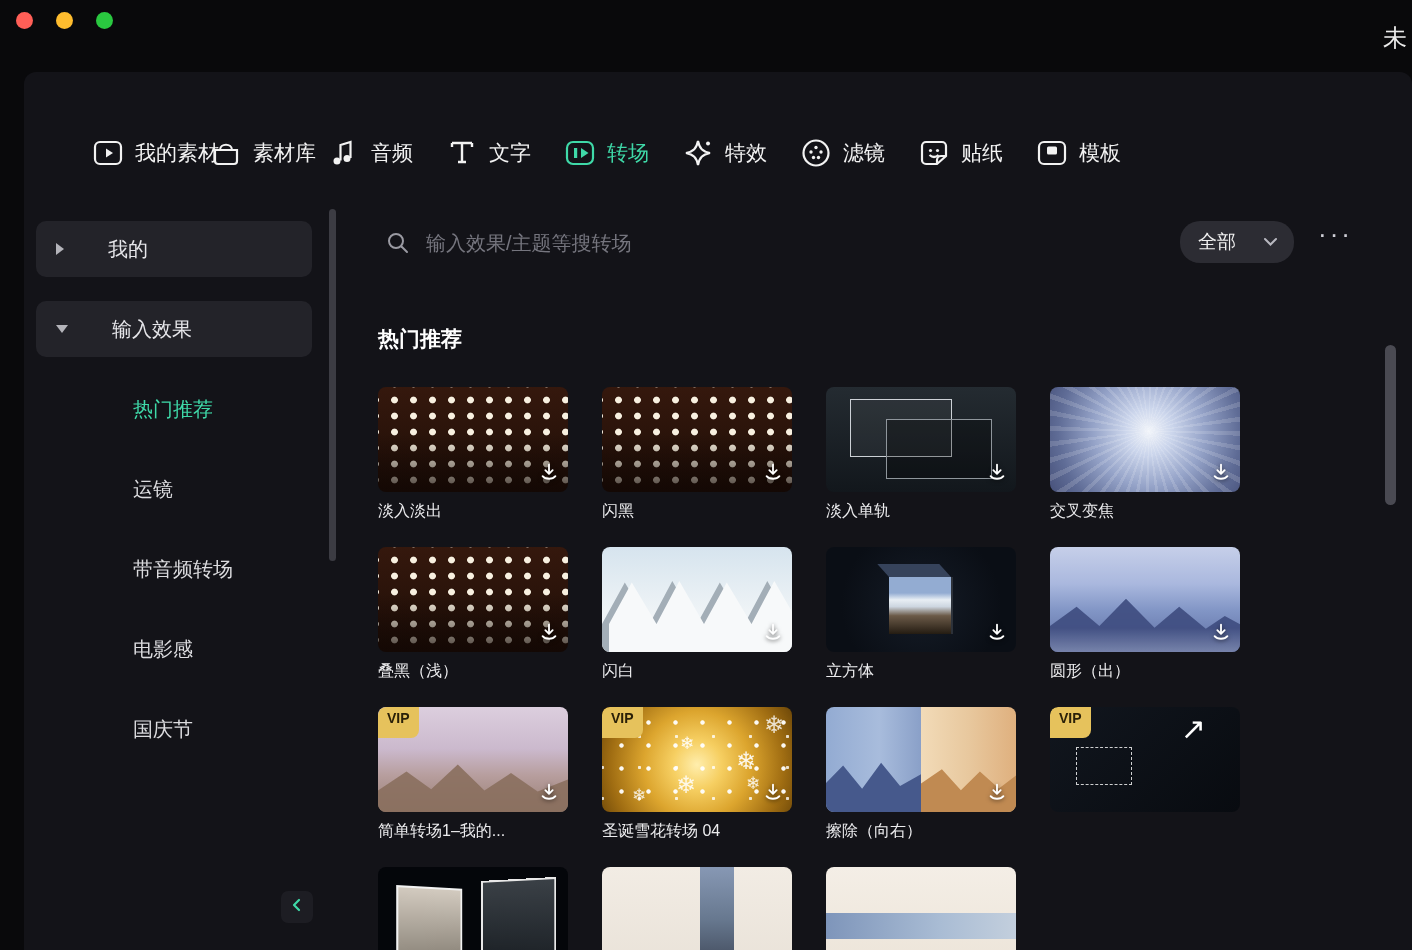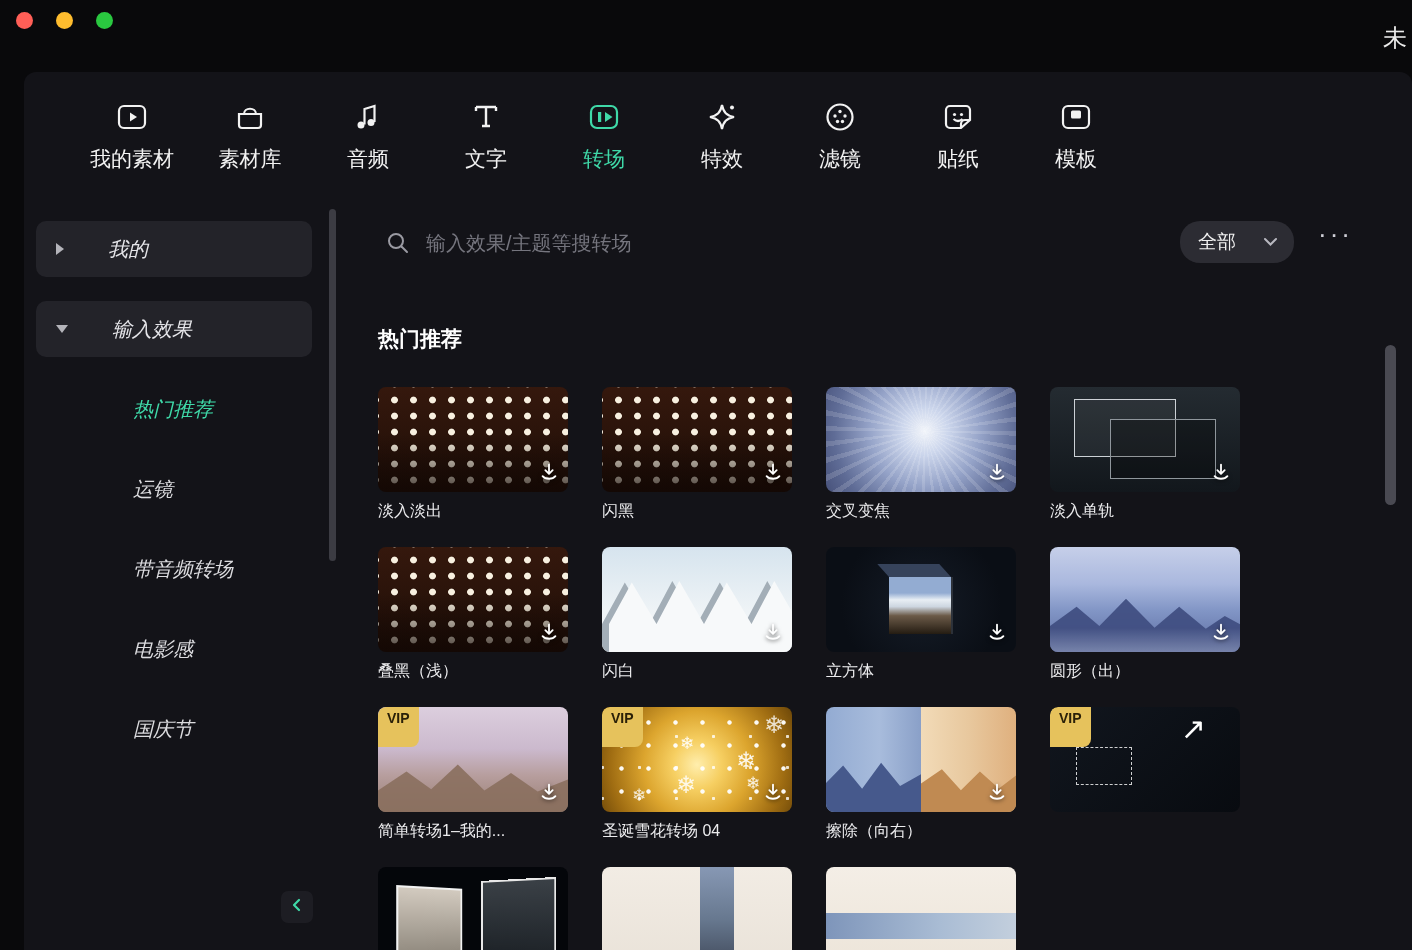--- a/index.html
+++ b/index.html
@@ -21,32 +21,32 @@
 
   
   .panel {
     position:absolute; left:24px; top:72px; right:0; bottom:0;
     background:#131318; border-radius:12px 12px 0 0; overflow:hidden;
     display:flex; flex-direction:column;
   }
 
   
   .tabbar { flex:none; height:135px; display:flex; padding:26px 0 0 66px; gap:34px; }
-  .tab { width:84px; display:flex; flex-direction:column; align-items:center; gap:9px; cursor:pointer; }
+  .tab { width:84px; display:flex; flex-direction:row; align-items:center; gap:9px; cursor:pointer; }
   .tab .t-icon { width:38px; height:38px; display:flex; align-items:center; justify-content:center; }
   .tab .t-label { font-size:21px; color:#f2f2f2; white-space:nowrap; }
   .tab.active .t-label { color:#3fd9a8; }
   .t-icon svg { stroke:#f2f2f2; }
   .tab.active .t-icon svg { stroke:#3fd9a8; }
 
   
   .panel-body { flex:1; display:flex; min-height:0; }
 
   
-  .sidebar { width:336px; flex:none; position:relative;font-style:italic; }
+  .sidebar { width:336px; flex:none; position:relative; }
   .side-group {
     width:276px; height:56px; margin:0 0 0 12px; border-radius:10px;
     background:#232329; display:flex; align-items:center; padding-left:20px; cursor:pointer;
   }
   .side-group.first { margin-top:14px; }
   .side-group.second { margin-top:24px; }
   .caret-right { width:0; height:0; border-top:6px solid transparent; border-bottom:6px solid transparent; border-left:8px solid #b4b4ba; }
   .caret-down  { width:0; height:0; border-left:6px solid transparent; border-right:6px solid transparent; border-top:8px solid #b4b4ba; }
   .side-group .g-label { font-size:20px; color:#e6e6ea; margin-left:44px; }
   .side-list { list-style:none; margin-top:12px; }
@@ -86,21 +86,21 @@
   }
   .tile { width:190px; cursor:pointer; }
   .thumb {
     position:relative; width:190px; height:105px; border-radius:8px; overflow:hidden;
     background:#20242a;
   }
   .tlabel { margin-top:9px; font-size:16px; color:#ececee; white-space:nowrap; overflow:hidden; text-overflow:ellipsis; }
   .vip {
     position:absolute; left:0; top:0; z-index:3;
     background:#e6c25c; color:#2a2008; font-weight:bold; font-size:14px;
-    padding:3px 9px 21px; border-radius:8px 0 8px 0;
+    padding:3px 9px 12px; border-radius:8px 0 8px 0;
   }
   .dl { position:absolute; right:8px; bottom:5px; z-index:3; filter:drop-shadow(0 1px 2px rgba(0,0,0,.6)); }
 
   
   .thumb[data-thumb="dots"] {
     background-image:
       linear-gradient(to bottom, rgba(26,10,5,0) 45%, rgba(16,6,3,.75) 100%),
       radial-gradient(circle, #f8f0e0 3px, rgba(248,240,224,0) 3.8px),
       linear-gradient(#35180d, #1e0e07);
     background-size:auto, 19px 16px, auto;
@@ -412,39 +412,39 @@
             <span class="dl"><svg width="22" height="22" viewBox="0 0 24 24" fill="none" stroke="#fff" stroke-width="2" stroke-linecap="round" stroke-linejoin="round">
                   <path d="M12 4 v9"></path>
                   <path d="M8 10 l4 4 4 -4"></path>
                   <path d="M5 16.5 a8 5.5 0 0 0 14 0"></path>
                 </svg></span>
           </div>
           <div class="tlabel">闪黑</div>
         </div>
 
         <div class="tile">
+          <div class="thumb" data-thumb="frames">
+            <span class="dl"><svg width="22" height="22" viewBox="0 0 24 24" fill="none" stroke="#fff" stroke-width="2" stroke-linecap="round" stroke-linejoin="round">
+                  <path d="M12 4 v9"></path>
+                  <path d="M8 10 l4 4 4 -4"></path>
+                  <path d="M5 16.5 a8 5.5 0 0 0 14 0"></path>
+                </svg></span>
+          </div>
+          <div class="tlabel">淡入单轨</div>
+        </div>
+
+        <div class="tile">
           <div class="thumb" data-thumb="zoomblur">
             <span class="dl"><svg width="22" height="22" viewBox="0 0 24 24" fill="none" stroke="#fff" stroke-width="2" stroke-linecap="round" stroke-linejoin="round">
                   <path d="M12 4 v9"></path>
                   <path d="M8 10 l4 4 4 -4"></path>
                   <path d="M5 16.5 a8 5.5 0 0 0 14 0"></path>
                 </svg></span>
           </div>
           <div class="tlabel">交叉变焦</div>
-        </div>
-
-        <div class="tile">
-          <div class="thumb" data-thumb="frames">
-            <span class="dl"><svg width="22" height="22" viewBox="0 0 24 24" fill="none" stroke="#fff" stroke-width="2" stroke-linecap="round" stroke-linejoin="round">
-                  <path d="M12 4 v9"></path>
-                  <path d="M8 10 l4 4 4 -4"></path>
-                  <path d="M5 16.5 a8 5.5 0 0 0 14 0"></path>
-                </svg></span>
-          </div>
-          <div class="tlabel">淡入单轨</div>
         </div>
 
         <div class="tile">
           <div class="thumb" data-thumb="dots">
             <span class="dl"><svg width="22" height="22" viewBox="0 0 24 24" fill="none" stroke="#fff" stroke-width="2" stroke-linecap="round" stroke-linejoin="round">
                   <path d="M12 4 v9"></path>
                   <path d="M8 10 l4 4 4 -4"></path>
                   <path d="M5 16.5 a8 5.5 0 0 0 14 0"></path>
                 </svg></span>
           </div>

